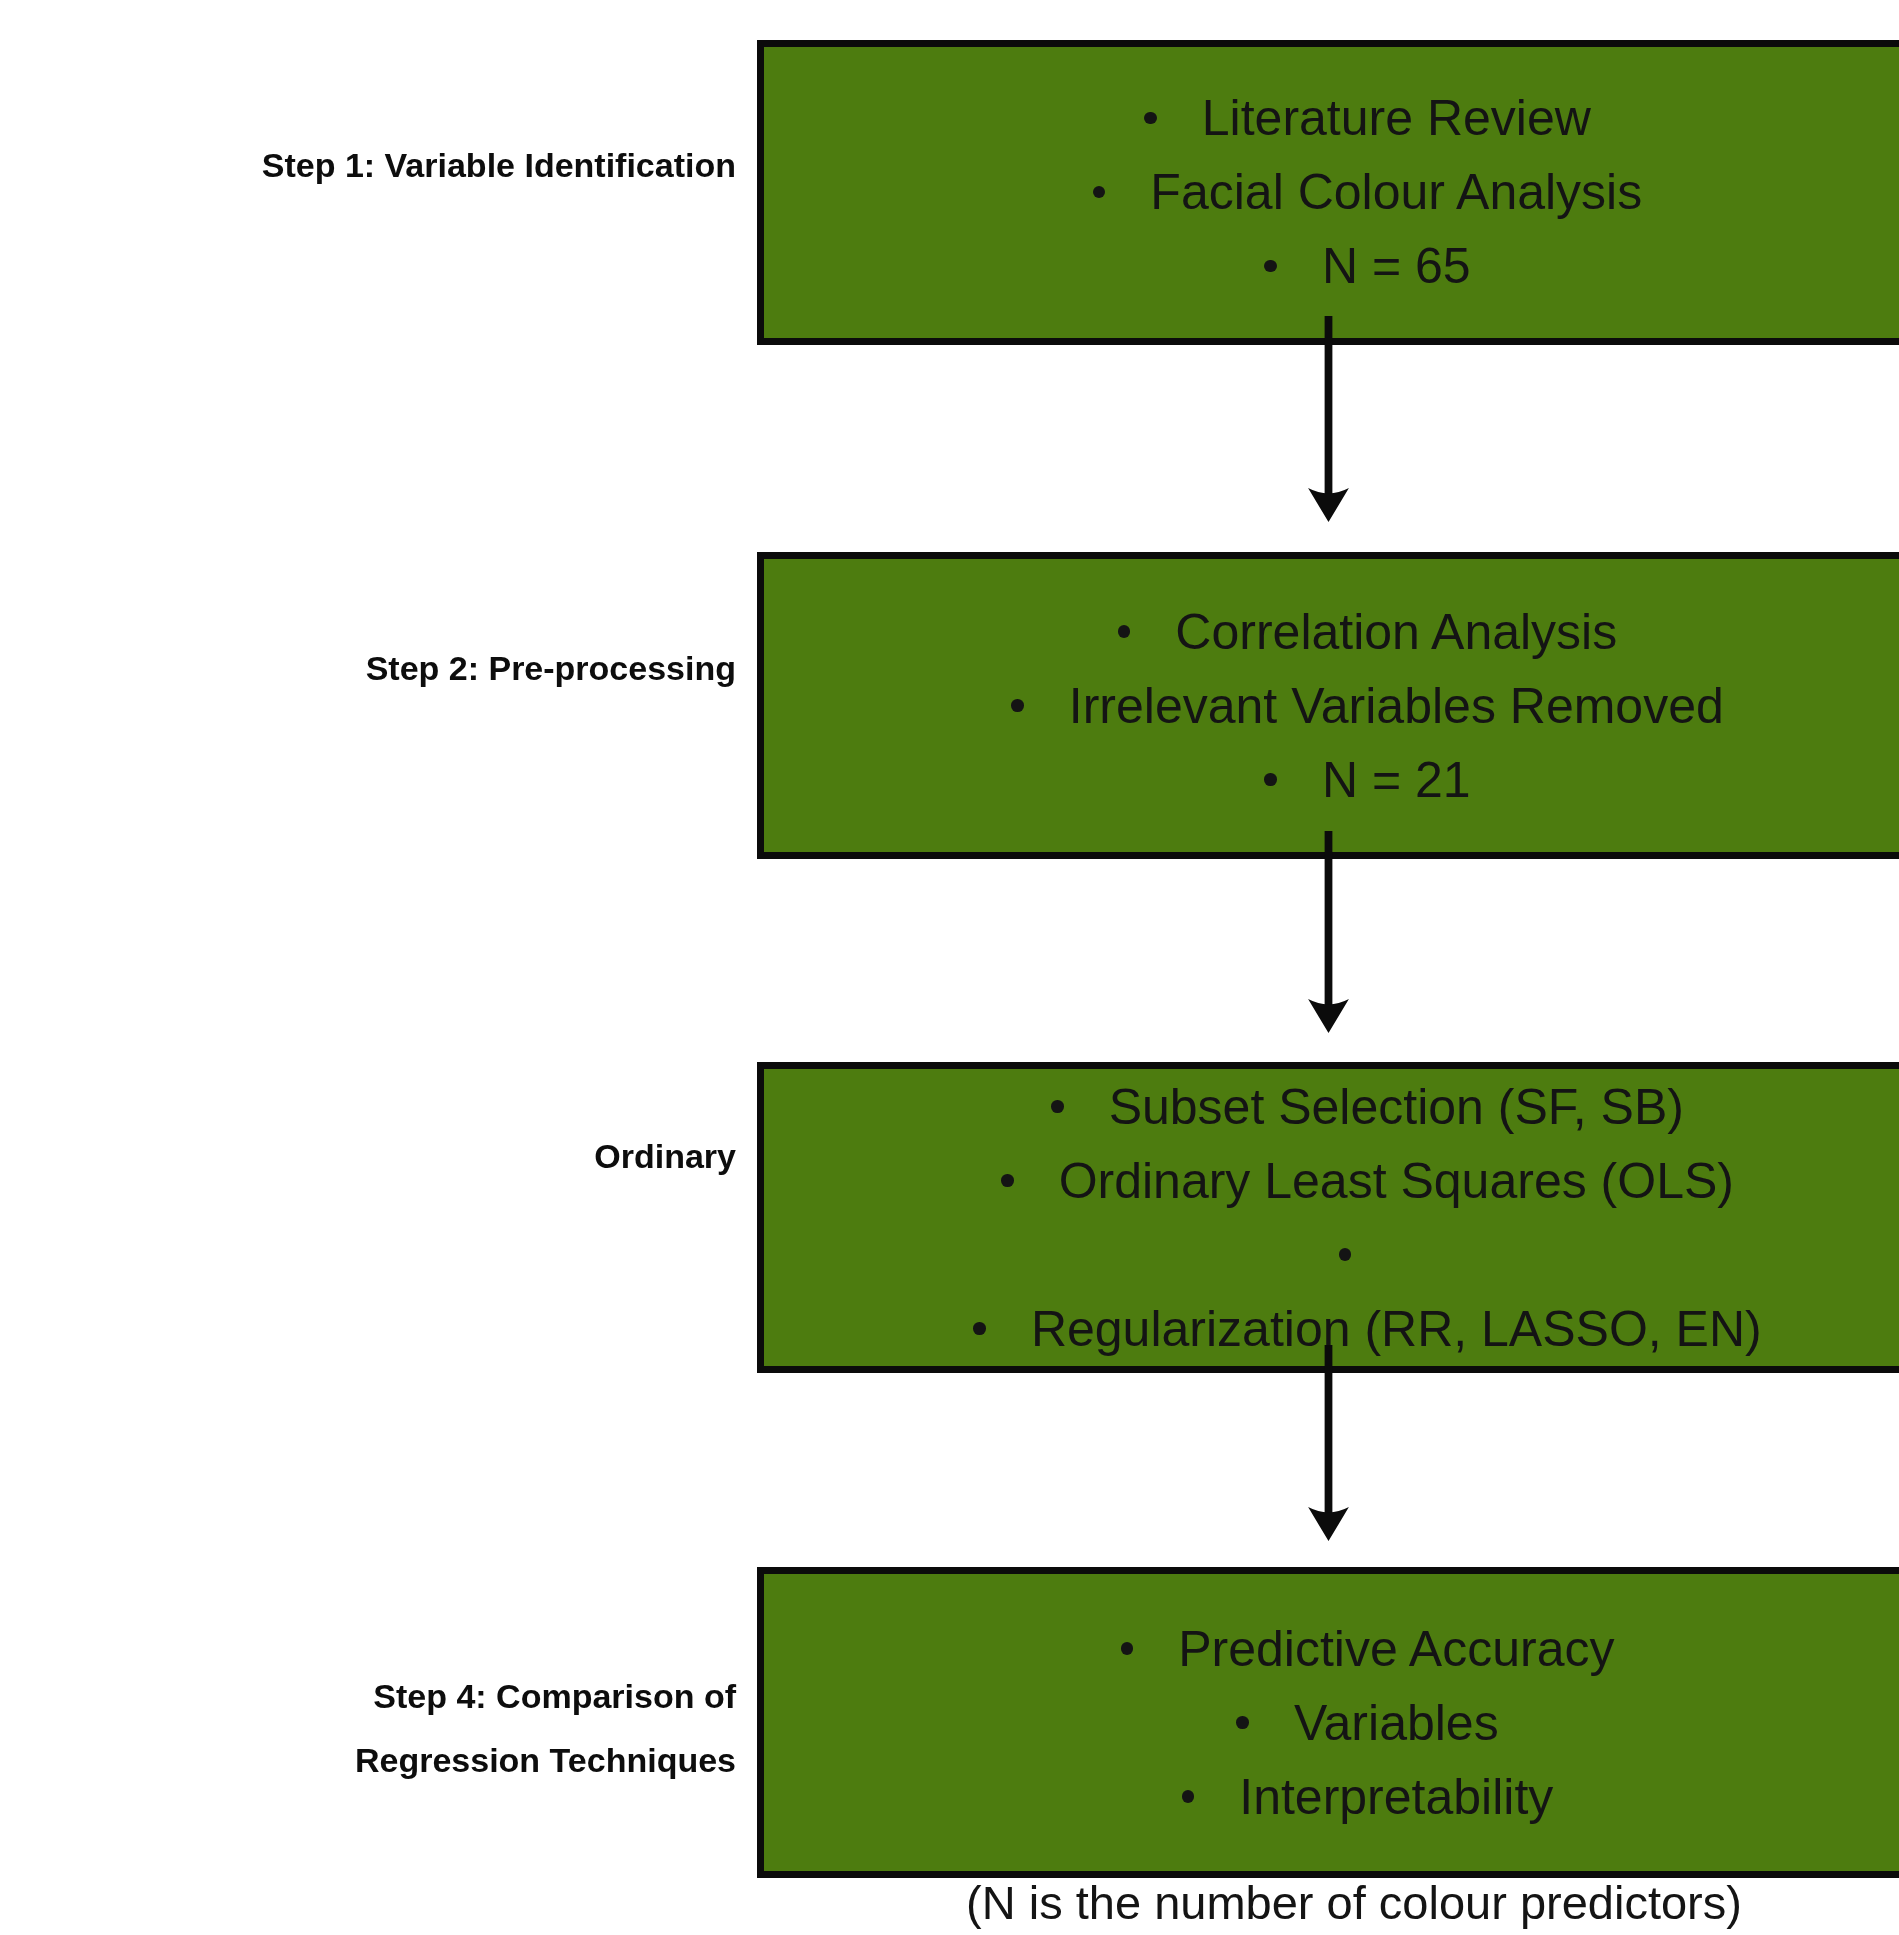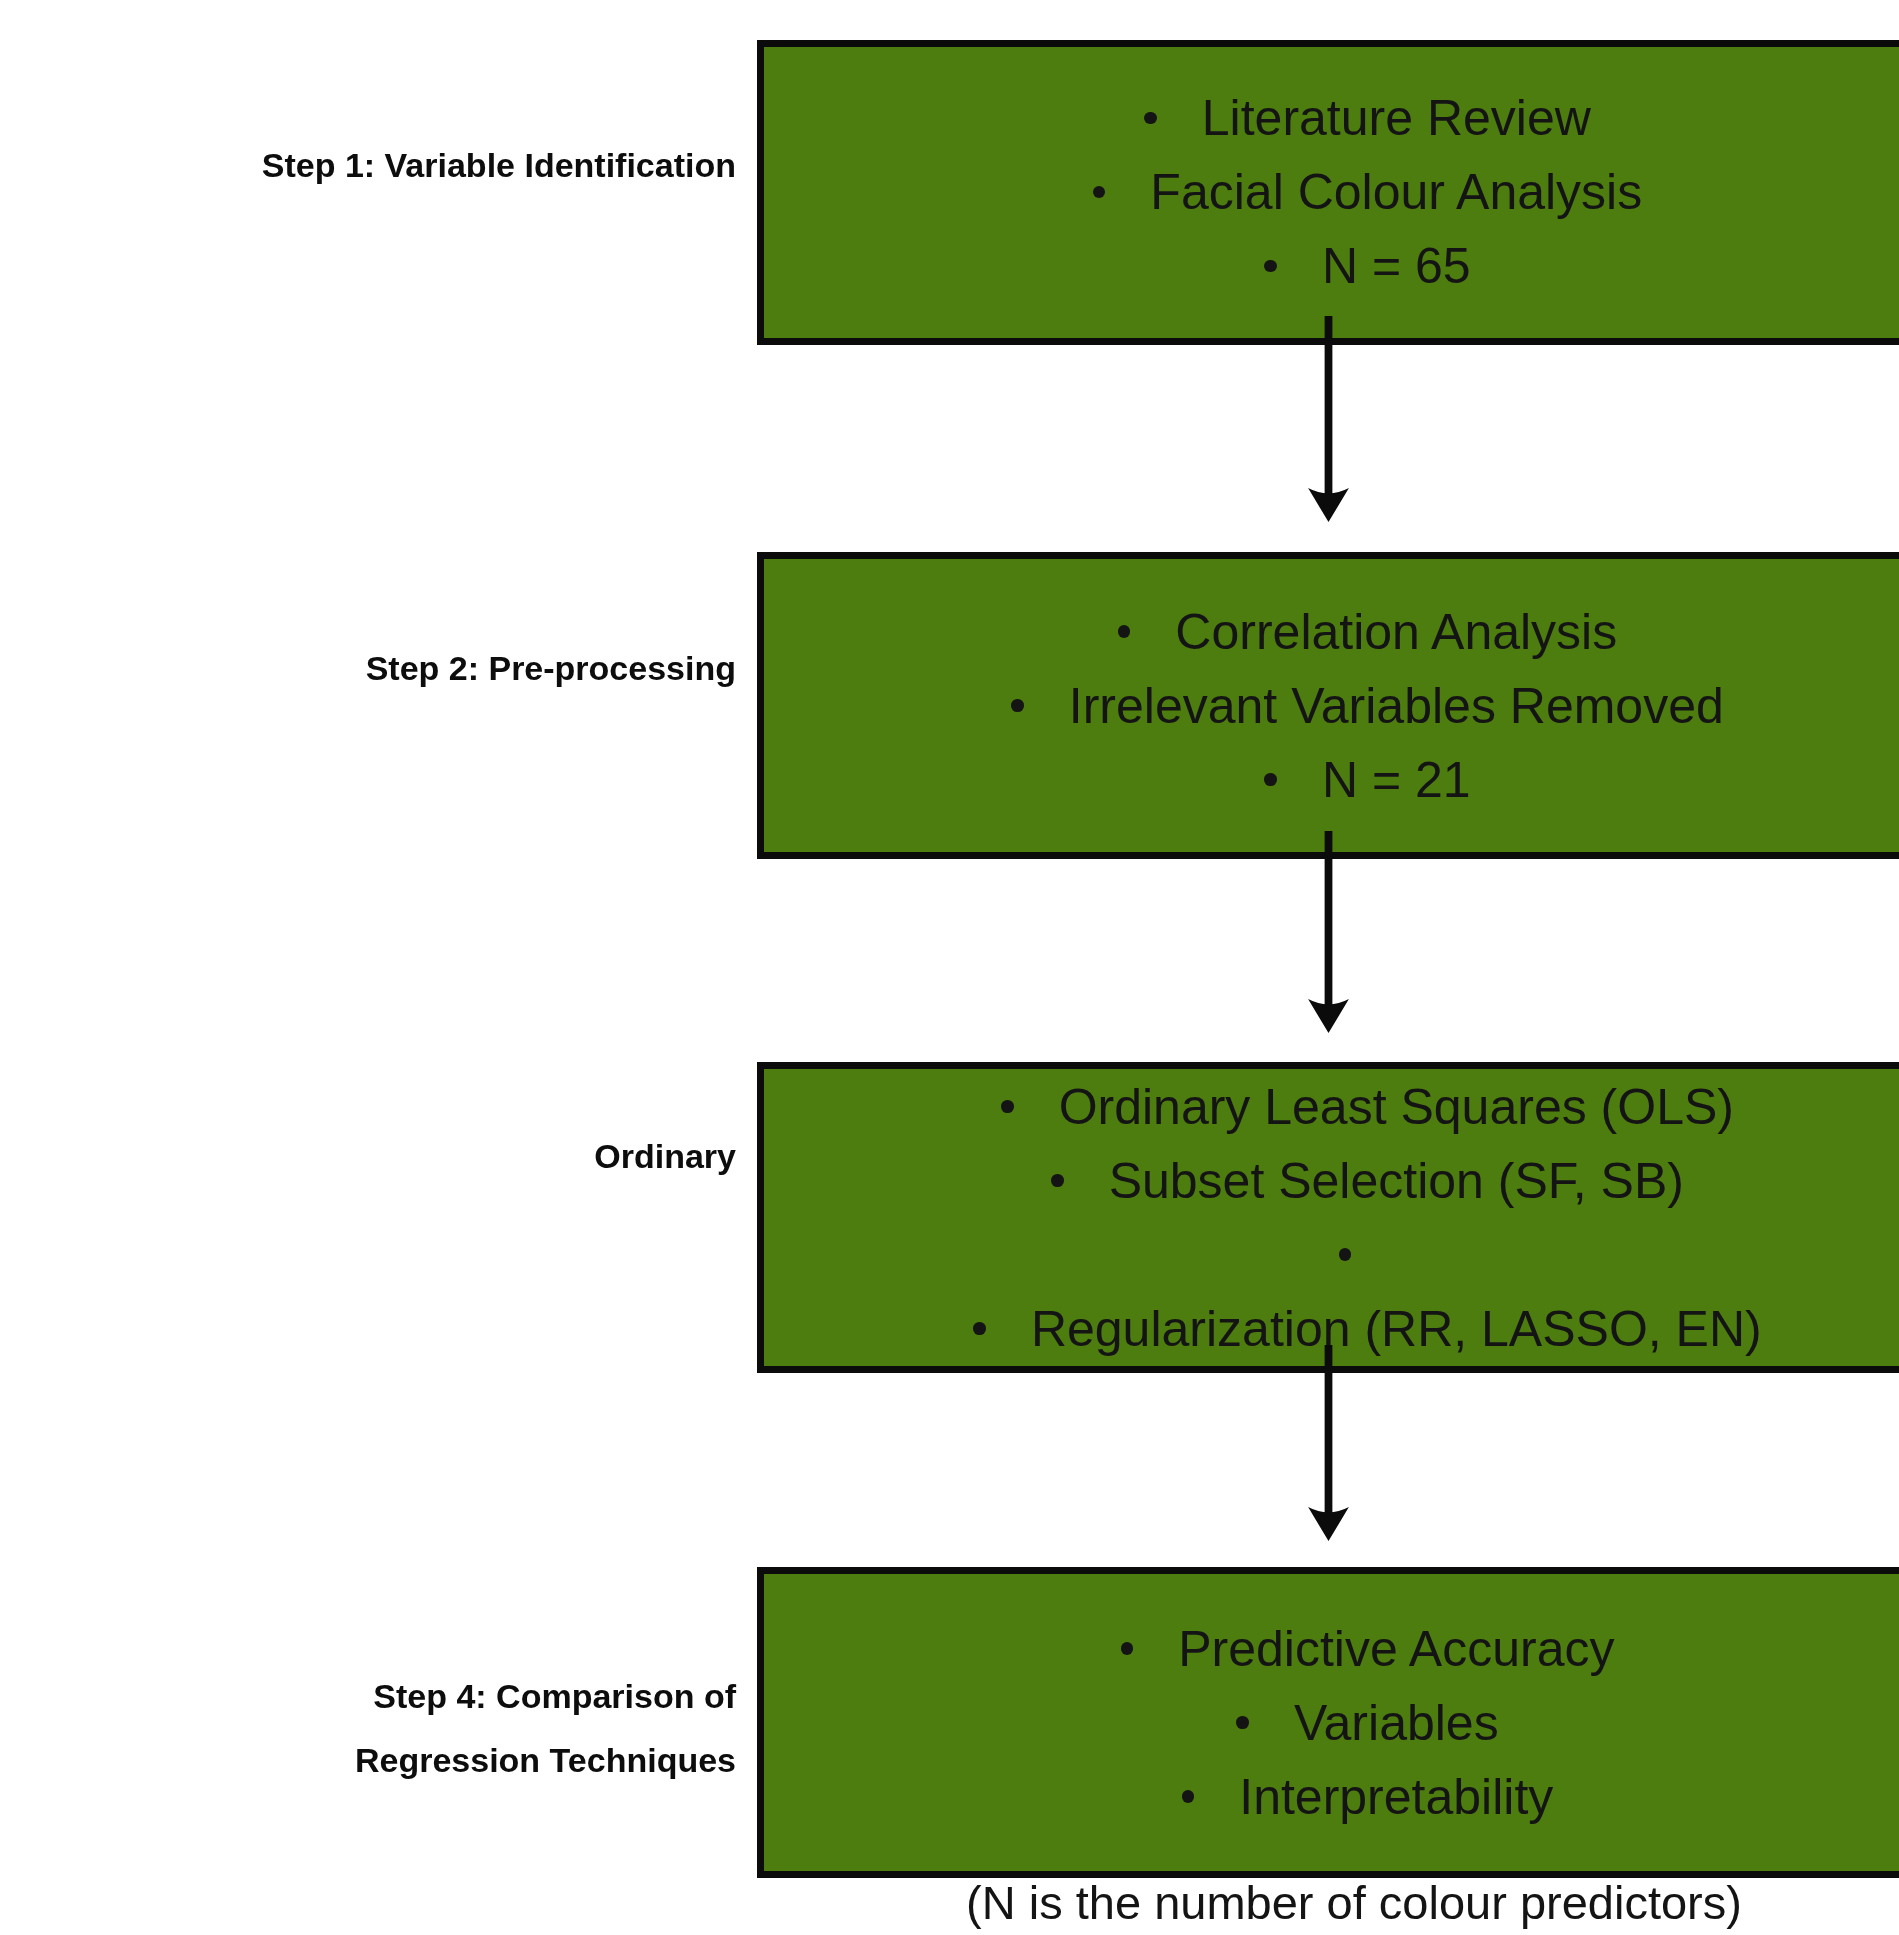--- a/index.html
+++ b/index.html
@@ -138,25 +138,25 @@
       <path d="M24 208 L3 173 Q24 184 45 173 Z" fill="#0b0b0b"></path>
     </svg>
   </div>
 
   <div class="step-label" style="top:1124px">
     <div>Ordinary</div>
   </div>
   <div class="box" style="top:1034px;height:311px">
     <div class="bullet-line">
       <span class="dot"></span>
-      <span>Ordinary Least Squares (OLS)</span>
+      <span>Subset Selection (SF, SB)</span>
     </div>
     <div class="bullet-line">
       <span class="dot"></span>
-      <span>Subset Selection (SF, SB)</span>
+      <span>Ordinary Least Squares (OLS)</span>
     </div>
     <div class="bullet-line">
       <span class="dot"></span>
     </div>
     <div class="bullet-line">
       <span class="dot"></span>
       <span>Regularization (RR, LASSO, EN)</span>
     </div>
   </div>
 

